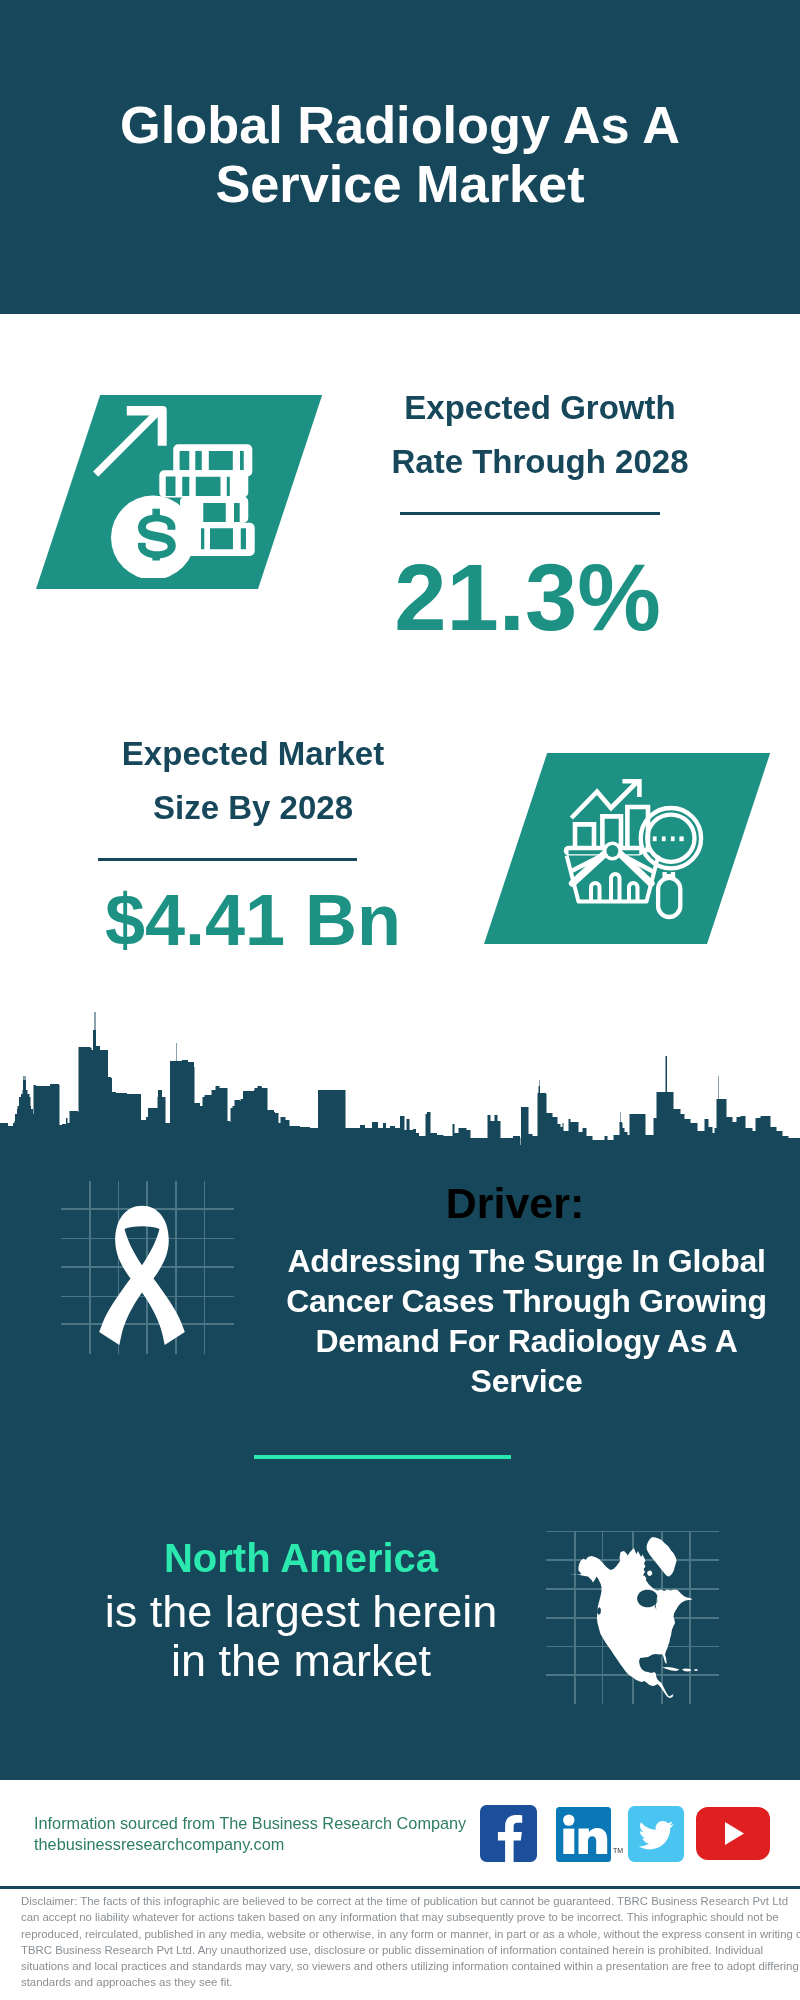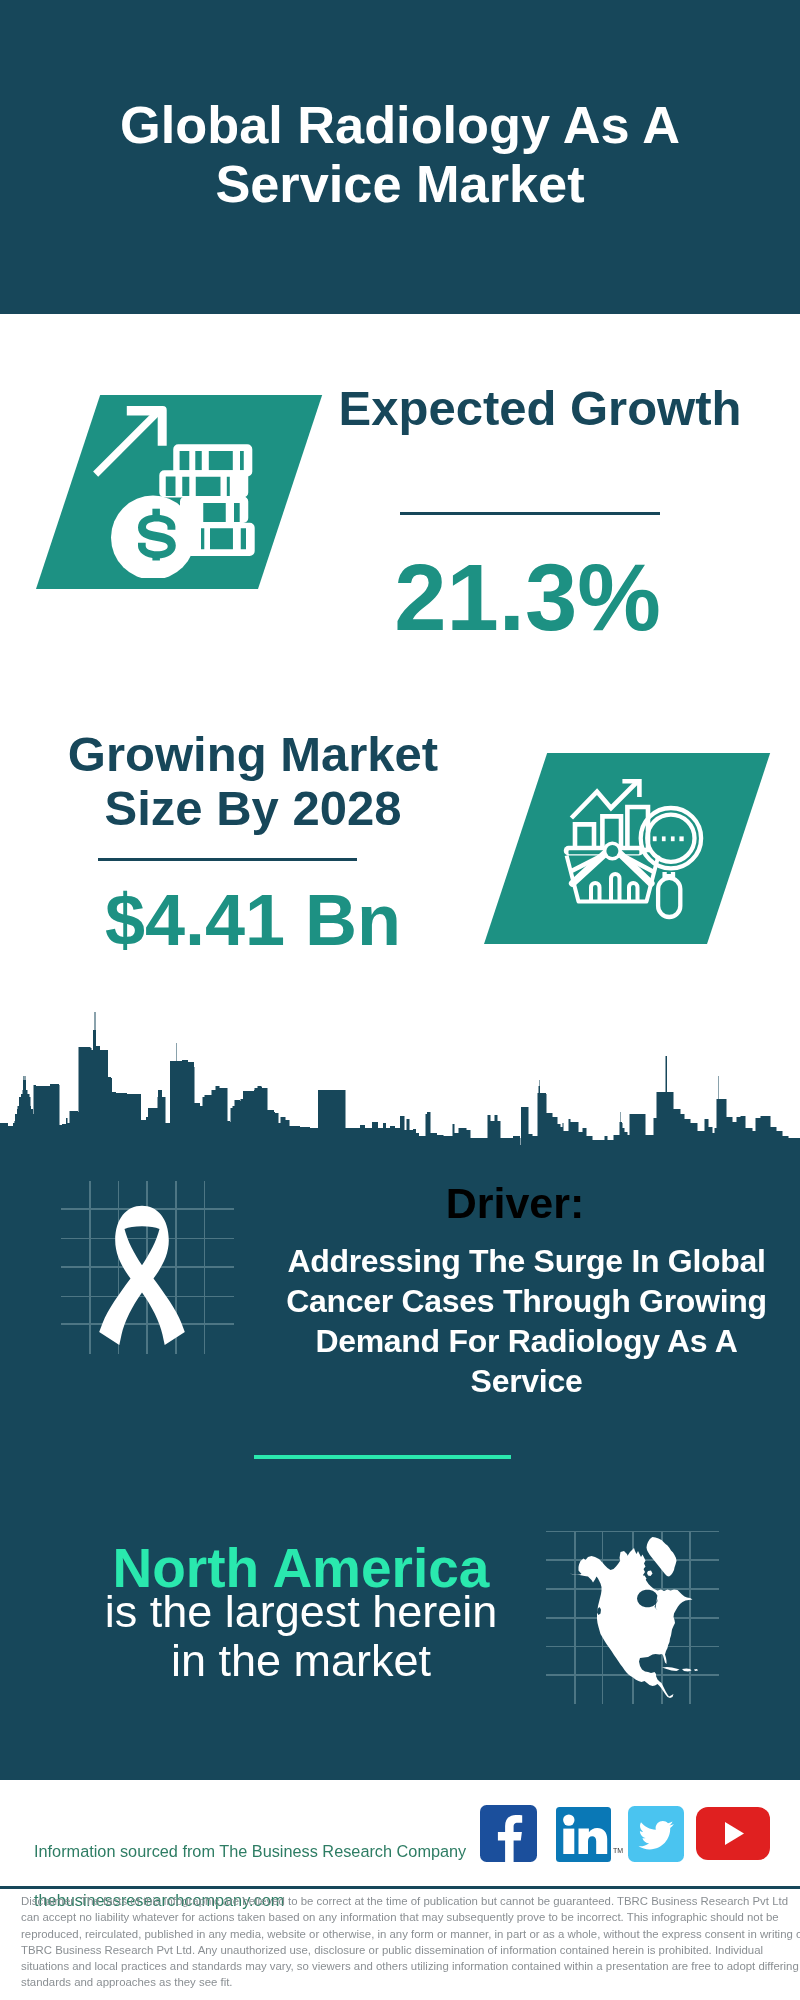--- a/index.html
+++ b/index.html
@@ -9,21 +9,21 @@
   
   .header{position:absolute;left:0;top:0;width:800px;height:314px;background:#17475a;}
   .header h1{position:absolute;left:0;top:96px;width:800px;margin:0;text-align:center;
     color:#ffffff;font-size:52.3px;font-weight:bold;line-height:59px;letter-spacing:0px;}
   .header h1 .tl{display:block;}
 
   
   .para{position:absolute;background:#1d9183;transform:skewX(-18.3deg);}
   .icon-svg{position:absolute;}
 
-  .stat-title{position:absolute;color:#17475a;font-size:49px;font-weight:bold;line-height:54px;text-align:center;}
+  .stat-title{position:absolute;color:#17475a;font-size:33px;font-weight:bold;line-height:54px;text-align:center;}
   .stat-title .tl{display:block;}
   .stat-rule{position:absolute;height:3px;background:#17475a;}
   .stat-value{position:absolute;color:#1d9183;font-size:94px;font-weight:bold;text-align:center;line-height:94px;}
 
   .stat1-card{left:36px;top:395px;width:222px;height:194px;transform-origin:bottom left;}
   .s1t{left:330px;top:381px;width:420px;}
   .s1r{left:400px;top:512px;width:260px;}
   .s1v{left:330px;top:551px;width:395px;font-size:94px;}
 
   .stat2-card{left:484px;top:753px;width:223px;height:191px;transform-origin:bottom left;}
@@ -34,28 +34,28 @@
   
   .dark{position:absolute;left:0;top:1145px;width:800px;height:635px;background:#17475a;}
   .skyline{position:absolute;left:0;top:1010px;width:800px;height:150px;}
   .grid-left,.grid-right{position:absolute;}
 
   .driver-label{position:absolute;left:265px;top:1179px;width:500px;color:#000000;font-size:43px;font-weight:bold;text-align:center;}
   .driver-text{position:absolute;left:266px;top:1241px;width:521px;color:#ffffff;font-size:32px;font-weight:bold;line-height:40px;text-align:center;white-space:nowrap;letter-spacing:-0.30px;}
   .driver-text .tl{display:block;}
   .divider{position:absolute;left:254px;top:1455px;width:257px;height:4px;background:#2ae8ae;}
 
-  .region-name{position:absolute;left:40px;top:1536px;width:522px;color:#2ae8ae;font-size:55px;font-weight:bold;text-align:center;}
+  .region-name{position:absolute;left:40px;top:1536px;width:522px;color:#2ae8ae;font-size:40px;font-weight:bold;text-align:center;}
   .region-sub{position:absolute;left:40px;top:1588px;width:522px;color:#ffffff;font-size:45px;line-height:48.5px;text-align:center;white-space:nowrap;}
   .region-sub .tl{display:block;}
 
   
   .footer{position:absolute;left:0;top:1780px;width:800px;height:220px;background:#ffffff;}
   .src-text{position:absolute;left:34px;top:1813px;width:470px;color:#2e7d64;font-size:16.3px;line-height:20.7px;white-space:nowrap;}
-  .src-text .tl{display:block;margin-top:28px;}
+  .src-text .tl{display:block;}
   .disclaimer{position:absolute;left:21px;top:1893px;width:785px;color:#8a8f93;font-size:11.4px;line-height:16.3px;text-align:left;}
   .hr{position:absolute;left:0;top:1886px;width:800px;background:#17475a;height:3px;}
   .social{position:absolute;}
   .tm{position:absolute;color:#333;font-size:7px;}
 </style>
 </head>
 <body>
 
 <div class="page">
   <div class="header">
@@ -88,20 +88,21 @@
       <circle cx="65" cy="139.6" r="42"></circle>
       <g fill="#1d9183">
         <rect x="64.4" y="110.7" width="7.5" height="7"></rect>
         <rect x="64.4" y="155.5" width="7.5" height="7"></rect>
         <path d="M67.7 116.7 c-9.8 0 -17.7 4.4 -17.7 12.9 c0 8.7 8.1 11.9 18.8 13.5 c7.8 1.2 10.9 2.6 10.9 5.3 c0 2.9 -4 4.8 -10.8 4.8 c-6.8 0 -11.2 -2.3 -11.2 -5.5 v-2.9 h-7.7 v3.3 c0 5.7 6.5 12.4 19 12.4 c11.8 0 18.8 -5.6 18.8 -13 c0 -8.9 -8.4 -12 -19.1 -13.6 c-7.7 -1.2 -10.7 -2.4 -10.7 -4.9 c0 -3 4.1 -5.4 10.6 -5.4 c6.4 0 10.9 2.4 10.9 5.4 v2.7 h7.9 v-3.2 c0 -6.2 -7.2 -11.8 -19.7 -11.8 Z"></path>
       </g>
     </g>
   </svg>
   <div class="stat-title s1t">
     <span class="tl">Expected Growth</span>
+    <span class="tl">Rate Through 2028</span>
   </div>
   <div class="stat-rule s1r"></div>
   <div class="stat-value s1v">21.3%</div>
 
   <div class="stat2-card para"></div>
   <svg class="icon-svg" style="left:560px;top:770px;" width="160" height="160" viewBox="0 0 160 160">
     <g fill="none" stroke="#ffffff" stroke-width="4.6" stroke-linecap="butt" stroke-linejoin="miter">
 
       <polyline points="11.4,48 37,21.6 51,38 77,12"></polyline>
       <polyline points="62.4,11.3 79.4,11.3 79.4,27"></polyline>
@@ -211,18 +212,18 @@
     <path fill="#ffffff" d="M45.4 18.3 c-1.3 0.6 -2.7 1 -4.1 1.2 c1.5 -0.9 2.6 -2.3 3.2 -4 c-1.4 0.8 -2.9 1.4 -4.5 1.7 c-1.3 -1.4 -3.2 -2.3 -5.2 -2.3 c-4 0 -7.2 3.2 -7.2 7.2 c0 0.6 0.1 1.1 0.2 1.6 c-6 -0.3 -11.3 -3.2 -14.8 -7.5 c-0.6 1.1 -1 2.3 -1 3.6 c0 2.5 1.3 4.7 3.2 6 c-1.2 0 -2.3 -0.4 -3.3 -0.9 v0.1 c0 3.5 2.5 6.4 5.8 7.1 c-0.6 0.2 -1.2 0.2 -1.9 0.2 c-0.5 0 -0.9 0 -1.4 -0.1 c0.9 2.9 3.6 5 6.7 5 c-2.5 1.9 -5.6 3.1 -8.9 3.1 c-0.6 0 -1.1 0 -1.7 -0.1 c3.2 2 7 3.2 11.1 3.2 c13.3 0 20.6 -11 20.6 -20.6 l0 -0.9 c1.4 -1 2.6 -2.3 3.6 -3.7 Z"></path>
   </svg>
   <svg class="social" style="left:696px;top:1807px;" width="74" height="53" viewBox="0 0 74 53">
     <rect x="0" y="0" width="74" height="53" rx="12" fill="#e02020"></rect>
     <path fill="#ffffff" d="M29 15 L48 26.5 L29 38 Z"></path>
   </svg>
 
   <div class="hr"></div>
   <div class="disclaimer">Disclaimer: The facts of this infographic are believed to be correct at the time of publication but cannot be guaranteed. TBRC Business Research Pvt Ltd can accept no liability whatever for actions taken based on any information that may subsequently prove to be incorrect. This infographic should not be reproduced, reirculated, published in any media, website or otherwise, in any form or manner, in part or as a whole, without the express consent in writing of TBRC Business Research Pvt Ltd. Any unauthorized use, disclosure or public dissemination of information contained herein is prohibited. Individual situations and local practices and standards may vary, so viewers and others utilizing information contained within a presentation are free to adopt differing standards and approaches as they see fit.</div>
   <div class="stat-title s2t">
-    <span class="tl">Growing Market</span>
+    <span class="tl">Expected Market</span>
     <span class="tl">Size By 2028</span>
   </div>
   <div class="stat-rule s2r"></div>
   <div class="stat-value s2v">$4.41 Bn</div>
 </div>
 
 </body></html>

